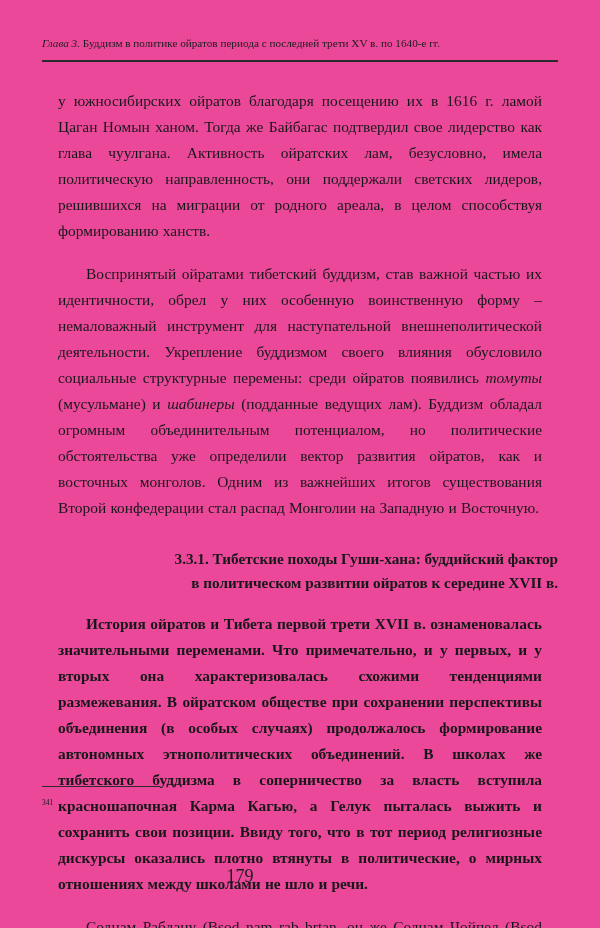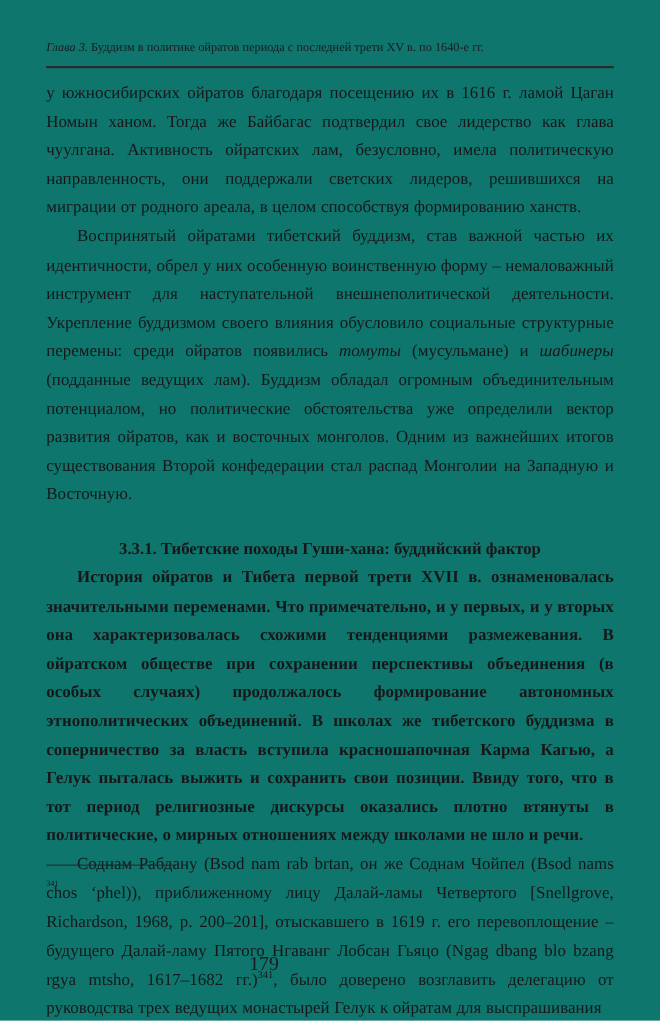--- a/index.html
+++ b/index.html
@@ -4,21 +4,21 @@
 <style>
   html, body {
     margin: 0;
     padding: 0;
     background: #ffffff;
   }
   .page {
     position: relative;
     width: 600px;
     height: 928px;
-    background: #0f766e;
+    background: #ec4899;
     overflow: hidden;
     font-family: "Liberation Serif", "DejaVu Serif", serif;
     color: #17171a;
   }
 
   
   .running-head {
     position: absolute;
     left: 42px;
     top: 36px;
@@ -41,21 +41,21 @@
   }
 
   
   .body {
     position: absolute;
     left: 42px;
     top: 72px;
     width: 516px;
   }
   p.para {
-    margin: 0;
+    margin: 16px;
     font-size: 15.4px;
     line-height: 26.1px;
     text-align: justify;
     text-indent: 28px;
     letter-spacing: 0.02px;
     word-spacing: 0.3px;
     -webkit-hyphens: none;
     hyphens: none;
   }
   p.para.first { text-indent: 0; }
@@ -65,21 +65,21 @@
     vertical-align: super;
     line-height: 0;
   }
 
   
   .section-heading {
     margin: 25px 0 0 0;
     font-weight: bold;
     font-size: 15.2px;
     line-height: 24px;
-    text-align: center;
+    text-align: right;
   }
   .section-heading .line1 { display: block; }
   .section-heading .line2 { display: block; padding-left: 26px; }
   .after-heading { margin-top: 26px; font-weight: bold; }
 
   
   .footnote-area {
     position: absolute;
     left: 42px;
     top: 786px;
@@ -128,20 +128,21 @@
   <div class="head-rule"></div>
 
   <div class="body">
 
     <p class="para first">у южносибирских ойратов благодаря посещению их в 1616 г. ламой Цаган Номын ханом. Тогда же Байбагас подтвердил свое лидерство как глава чуулгана. Активность ойратских лам, безусловно, имела политическую направленность, они поддержали светских лидеров, решившихся на миграции от родного ареала, в целом способствуя формированию ханств.</p>
 
     <p class="para"><span>Воспринятый ойратами тибетский буддизм, став важной частью их идентичности, обрел у них особенную воинственную форму – немаловажный инструмент для наступательной внешнеполитической деятельности. Укрепление буддизмом своего влияния обусловило социальные структурные перемены: среди ойратов появились </span><i>томуты</i><span> (мусульмане) и </span><i>шабинеры</i><span> (подданные ведущих лам). Буддизм обладал огромным объединительным потенциалом, но политические обстоятельства уже определили вектор развития ойратов, как и восточных монголов. Одним из важнейших итогов существования Второй конфедерации стал распад Монголии на Западную и Восточную.</span></p>
 
     <div class="section-heading">
       <span class="line1">3.3.1. Тибетские походы Гуши-хана: буддийский фактор</span>
+      <span class="line2">в политическом развитии ойратов к середине XVII в.</span>
     </div>
 
     <p class="para after-heading">История ойратов и Тибета первой трети XVII в. ознаменовалась значительными переменами. Что примечательно, и у первых, и у вторых она характеризовалась схожими тенденциями размежевания. В ойратском обществе при сохранении перспективы объединения (в особых случаях) продолжалось формирование автономных этнополитических объединений. В школах же тибетского буддизма в соперничество за власть вступила красношапочная Карма Кагью, а Гелук пыталась выжить и сохранить свои позиции. Ввиду того, что в тот период религиозные дискурсы оказались плотно втянуты в политические, о мирных отношениях между школами не шло и речи.</p>
 
     <p class="para"><span>Соднам Рабдану (Bsod nam rab brtan, он же Соднам Чойпел (Bsod nams chos ‘phel)), приближенному лицу Далай-ламы Четвертого [Snellgrove, Richardson, 1968, p. 200–201],  отыскавшего в 1619 г. его перевоплощение – будущего Далай-ламу Пятого Нгаванг Лобсан Гьяцо (Ngag dbang blo bzang rgya mtsho, 1617–1682 гг.)</span><sup class="fnref">341</sup><span>, было доверено возглавить делегацию от руководства трех ведущих монастырей Гелук к ойратам для выспрашивания</span></p>
 
   </div>
 
   <div class="footnote-area">
     <div class="footnote-rule"></div>

